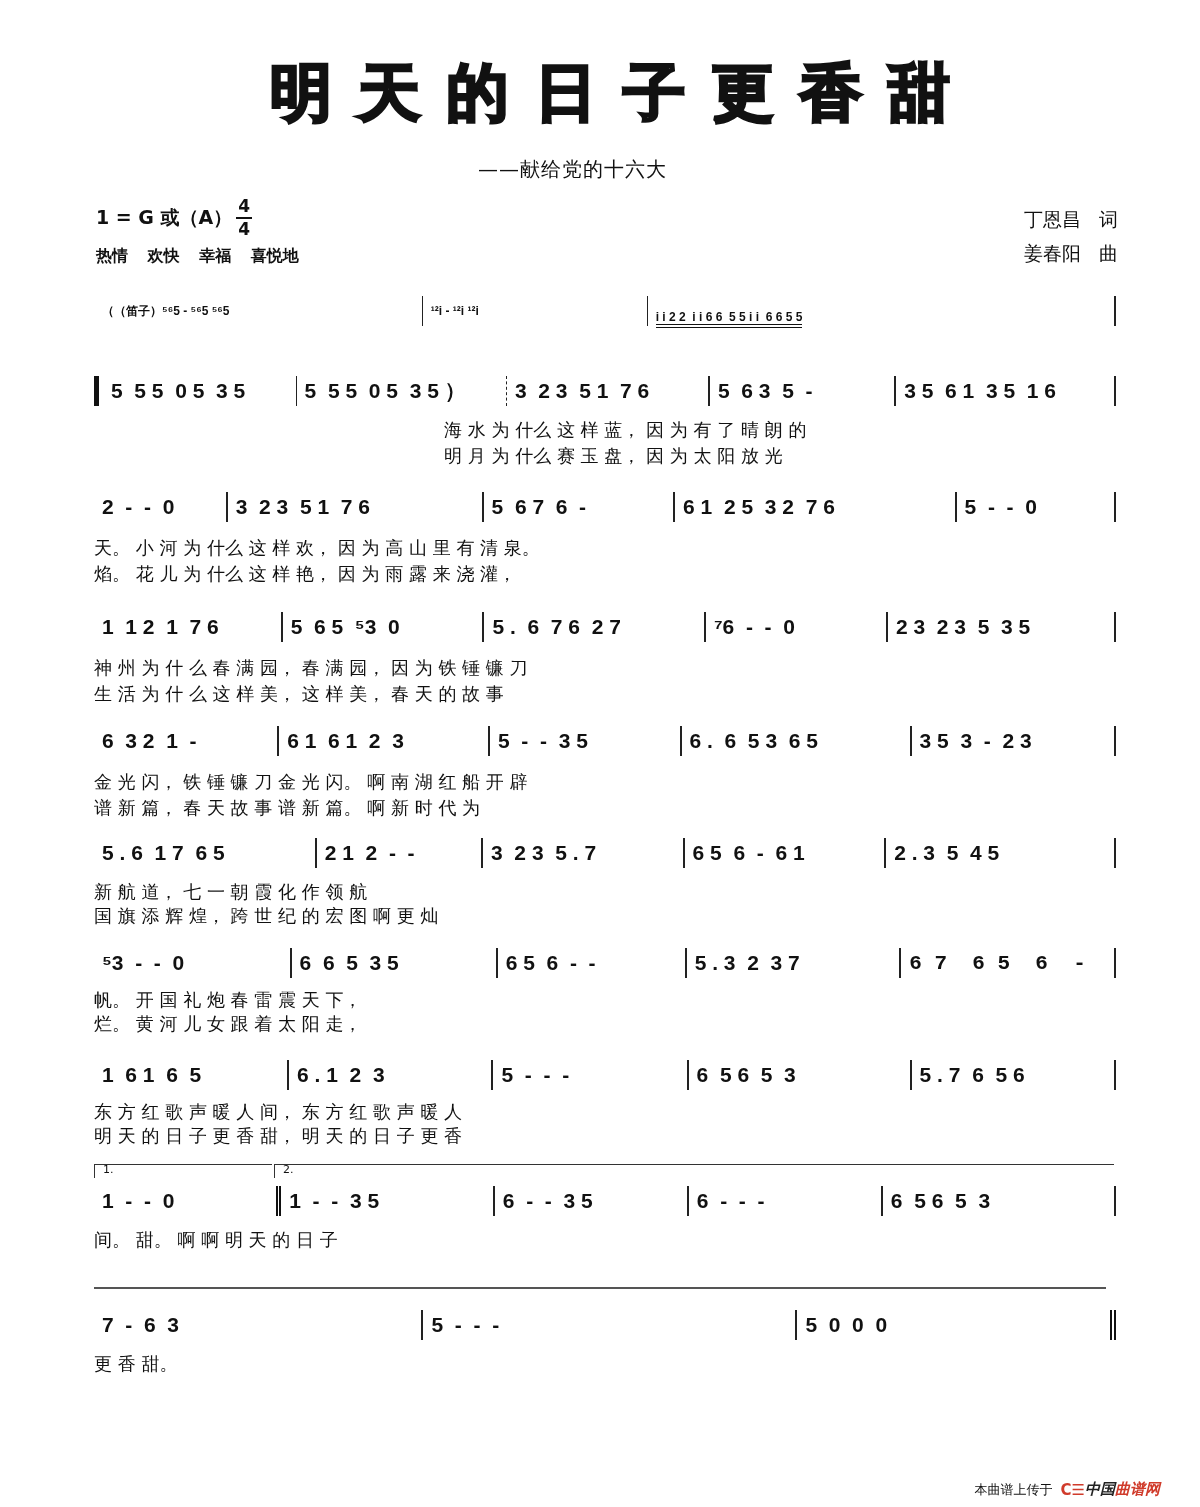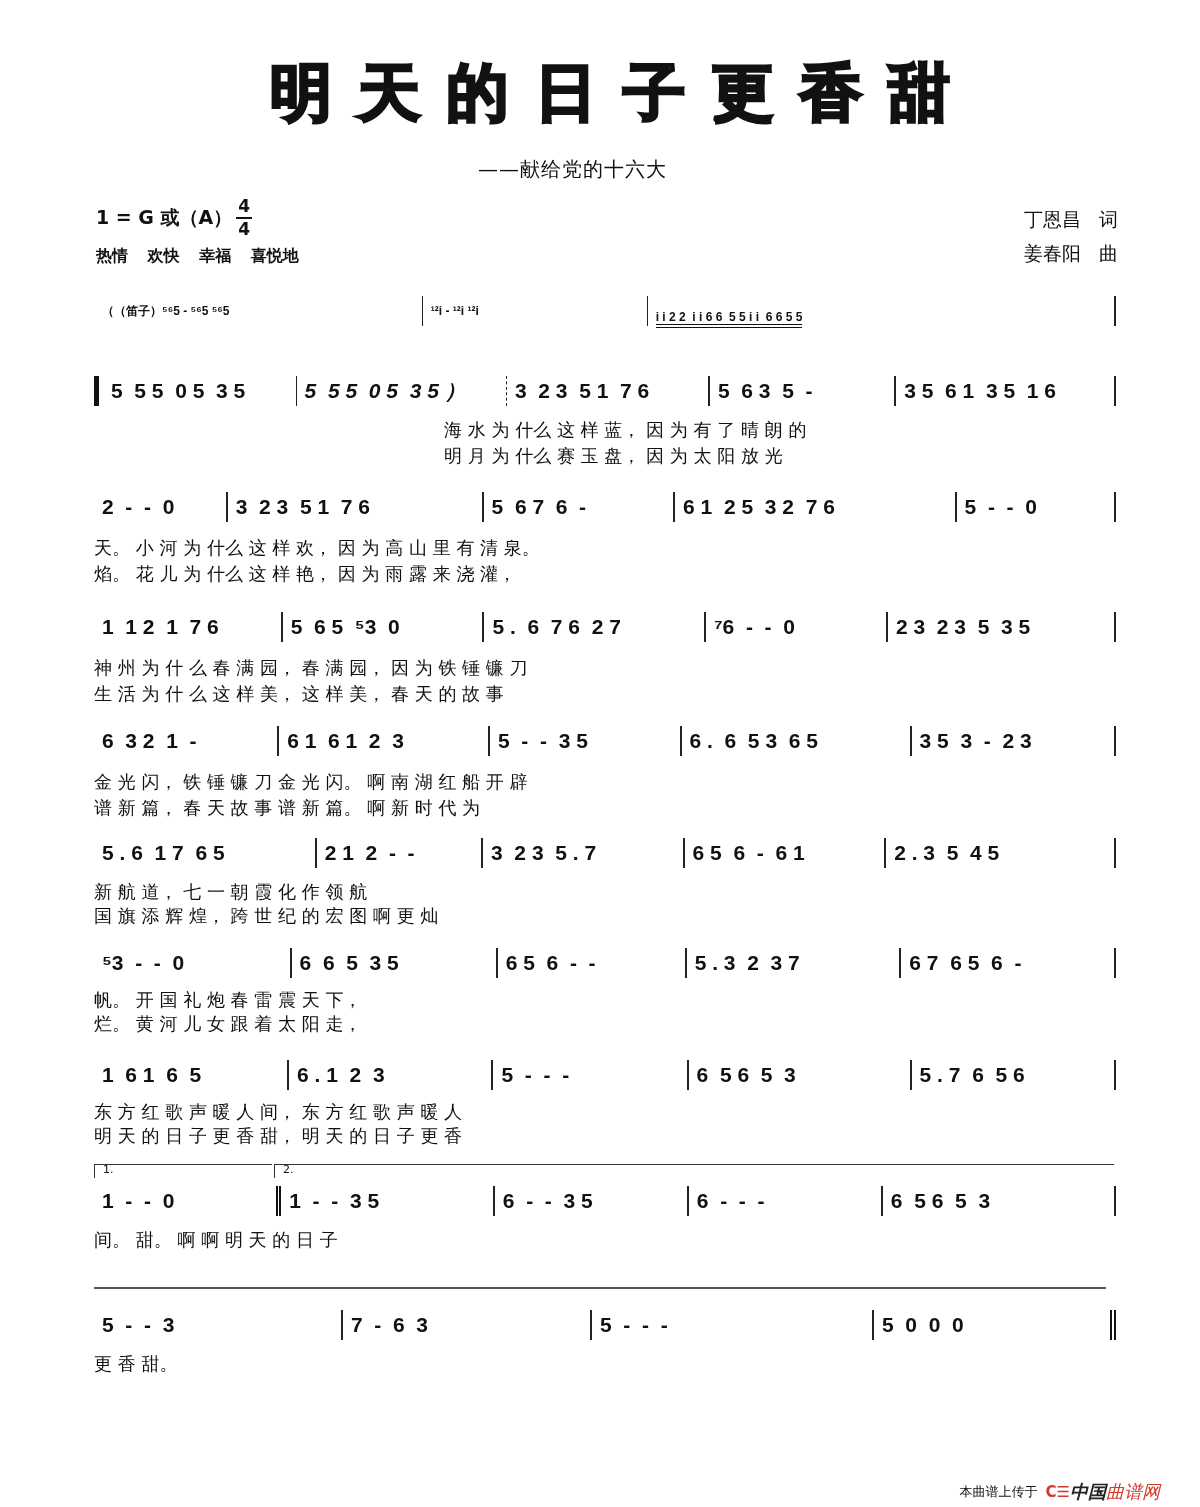--- a/index.html
+++ b/index.html
@@ -44,21 +44,21 @@
     position: absolute; left: 0; width: 100%; font-size: 18px; white-space: pre;
     letter-spacing: 0; font-family: "DejaVu Sans", sans-serif;
   }
   .volta { position: absolute; top: -22px; height: 14px; border-top: 1.5px solid #333; border-left: 1.5px solid #333; font-size: 11px; padding-left: 8px; line-height: 10px; }
   .rule { position: absolute; left: 94px; width: 1012px; top: 1287px; border-top: 2px solid #555; }
 
   .footer {
     position: absolute; right: 40px; top: 1480px; display: flex; align-items: center; font-size: 13px;
   }
   .footer .logo-c { color: #d03b2b; font-weight: bold; margin-left: 8px; font-size: 15px; }
-  .footer .logo-main { color: #d03b2b; font-weight: normal; font-size: 18px; font-style: italic; text-align: right; }
+  .footer .logo-main { color: #d03b2b; font-weight: bold; font-size: 15px; font-style: italic; text-align: right; }
   .footer .logo-main b { color: #222; }
 </style>
 </head>
 <body>
 
 <div class="title">
   <span>明</span>
   <span>天</span>
   <span>的</span>
   <span>日</span>
@@ -91,21 +91,21 @@
   <div class="notes" style="font-size:12px;">
     <div class="measure" style="flex:1.35;border-right:1px solid #222;">（（笛子）⁵⁶5 - ⁵⁶5 ⁵⁶5</div>
     <div class="measure" style="flex:0.9;border-right:1px solid #222;">¹²i - ¹²i ¹²i</div>
     <div class="measure" style="flex:1.95;"><span class="tok uu">i i 2 2  i i 6 6  5 5 i i  6 6 5 5</span></div>
   </div>
 </div>
 
 <div class="row" style="top:376px;">
   <div class="notes">
     <div class="measure repeat-start" style="flex:1.05;border-right:1px solid #222;">5  5 5  0 5  3 5</div>
-    <div class="measure" style="flex:1.15;border-right:1px dashed #222;font-style:italic;">5  5 5  0 5  3 5 ）</div>
+    <div class="measure" style="flex:1.15;border-right:1px dashed #222;">5  5 5  0 5  3 5 ）</div>
     <div class="measure" style="flex:1.1;">3  2 3  5 1  7 6</div>
     <div class="measure" style="flex:1;">5  6 3  5  -</div>
     <div class="measure" style="flex:1.2;">3 5  6 1  3 5  1 6</div>
   </div>
   <div class="lyrics" style="top:42px;left:350px;width:672px;">海 水 为 什么 这 样 蓝， 因 为 有 了 晴 朗 的</div>
   <div class="lyrics" style="top:68px;left:350px;width:672px;">明 月 为 什么 赛 玉 盘， 因 为 太 阳 放 光</div>
 </div>
 
 <div class="row" style="top:492px;">
   <div class="notes">
@@ -154,21 +154,21 @@
   <div class="lyrics" style="top:42px;">新 航 道， 七 一 朝 霞 化 作 领 航</div>
   <div class="lyrics" style="top:66px;">国 旗 添 辉 煌， 跨 世 纪 的 宏 图 啊 更 灿</div>
 </div>
 
 <div class="row" style="top:948px;">
   <div class="notes">
     <div class="measure" style="flex:1.05;">⁵3  -  -  0</div>
     <div class="measure" style="flex:1.1;">6  6  5  3 5</div>
     <div class="measure" style="flex:1.0;">6 5  6  -  -</div>
     <div class="measure" style="flex:1.15;">5 . 3  2  3 7</div>
-    <div class="measure" style="flex:1.15;">6 7  6 5  6  -</div>
+    <div class="measure" style="flex:1.15;font-family:Liberation Mono, monospace;">6 7  6 5  6  -</div>
   </div>
   <div class="lyrics" style="top:40px;">帆。 开 国 礼 炮 春 雷 震 天 下，</div>
   <div class="lyrics" style="top:64px;">烂。 黄 河 儿 女 跟 着 太 阳 走，</div>
 </div>
 
 <div class="row" style="top:1060px;">
   <div class="notes">
     <div class="measure" style="flex:0.95;">1  6 1  6  5</div>
     <div class="measure" style="flex:1.0;">6 . 1  2  3</div>
     <div class="measure" style="flex:0.95;">5  -  -  -</div>
@@ -189,21 +189,20 @@
     <div class="measure" style="flex:0.9;">6  -  -  -</div>
     <div class="measure" style="flex:1.1;">6  5 6  5  3</div>
   </div>
   <div class="lyrics" style="top:42px;">间。 甜。 啊 啊 明 天 的 日 子</div>
 </div>
 
 <div class="rule"></div>
 
 <div class="row" style="top:1310px;">
   <div class="notes">
-    <div class="measure" style="flex:1.05;">5  -  -  3</div>
     <div class="measure" style="flex:1.05;">7  -  6  3</div>
     <div class="measure" style="flex:1.2;">5  -  -  -</div>
     <div class="measure final" style="flex:1.0;">5  0  0  0</div>
   </div>
   <div class="lyrics" style="top:42px;">更 香 甜。</div>
 </div>
 
 <div class="footer">
   <span>本曲谱上传于</span>
   <span class="logo-c">C☰</span>

